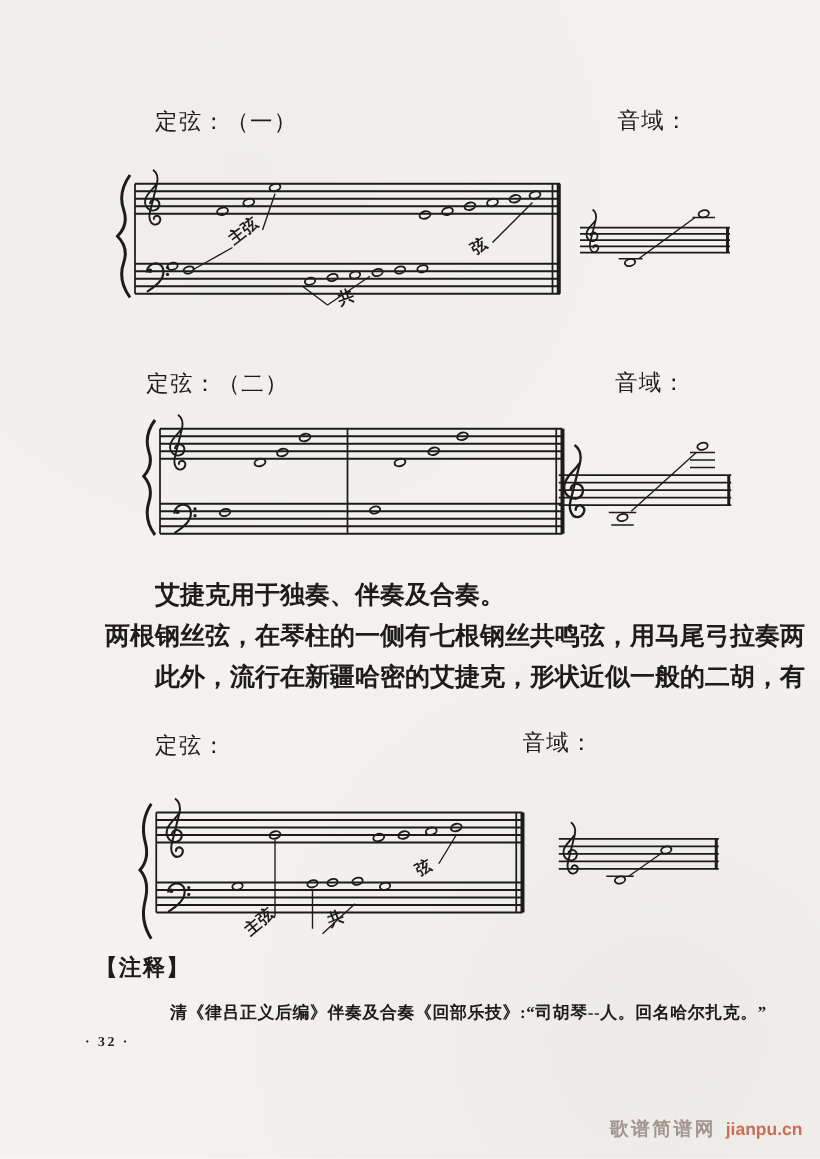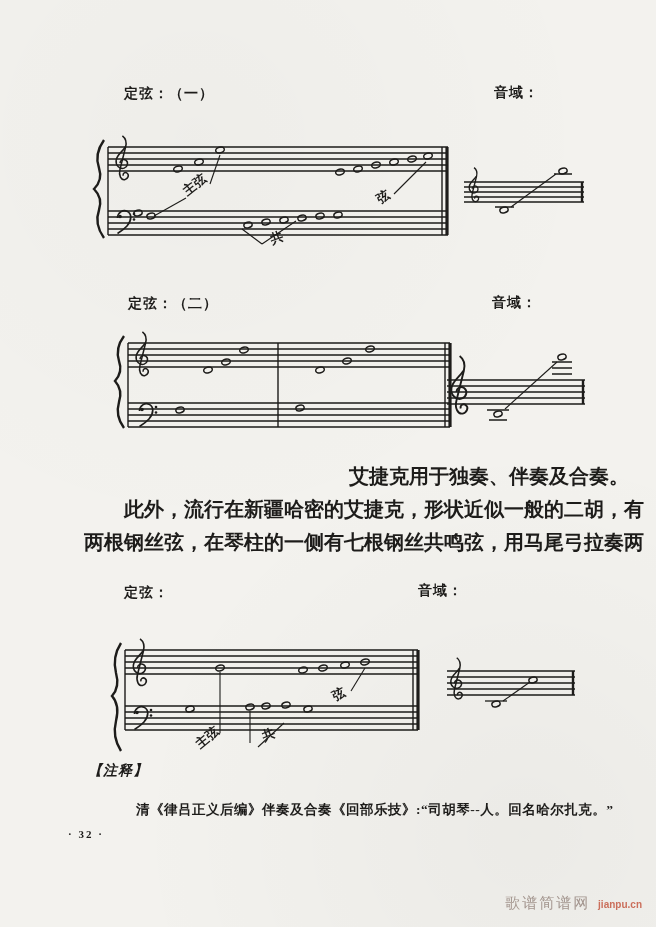--- a/index.html
+++ b/index.html
@@ -8,36 +8,36 @@
     width:656px;height:927px;
     background:
       radial-gradient(circle at 30% 15%, rgba(0,0,0,0.02), transparent 45%),
       radial-gradient(circle at 80% 90%, rgba(0,0,0,0.03), transparent 40%),
       #f3f2ee;
     font-family:"Liberation Serif", serif;
     color:#1d1c1a;
     overflow:hidden;
   }
   .abs{position:absolute;}
-  .hdr{font-size:14px;font-weight:bold;letter-spacing:1px;white-space:nowrap;}
+  .hdr{font-size:18px;font-weight:normal;letter-spacing:1px;white-space:nowrap;}
   .t1{left:124px;top:85px;}
   .r1{left:494px;top:84px;}
-  .t2{left:128px;top:295px;text-align:right;}
+  .t2{left:117px;top:295px;text-align:right;}
   .r2{left:492px;top:294px;}
   .t3{left:124px;top:584px;text-align:right;}
   .r3{left:418px;top:582px;}
   .para{left:84px;top:460px;width:545px;font-size:20px;line-height:33px;font-weight:600;}
   .pline{white-space:nowrap;}
-  .pline.indent{padding-left:40px;text-align:right;}
-  .notes-hdr{left:88px;top:762px;font-size:14px;font-weight:bold;letter-spacing:1px;font-style:italic;}
+  .pline.indent{padding-left:40px;}
+  .notes-hdr{left:76px;top:762px;font-size:18px;font-weight:bold;letter-spacing:1px;}
   .note-text{left:136px;top:801px;font-size:13.5px;font-weight:600;white-space:nowrap;letter-spacing:0.5px;}
   .page-num{left:68px;top:828px;font-size:11px;font-weight:600;letter-spacing:2px;}
   .watermark{right:14px;top:894px;font-size:15px;white-space:nowrap;}
-  .wm-site{color:#a3958e;letter-spacing:2px;}
-  .wm-url{color:#cb6f5b;font-weight:bold;margin-left:4px;font-family:"Liberation Sans",sans-serif;font-size:10px;}
+  .wm-site{color:#a3958e;letter-spacing:2px;font-weight:bold;}
+  .wm-url{color:#cb6f5b;font-weight:bold;margin-left:4px;font-family:"Liberation Sans",sans-serif;font-size:14px;}
   svg.score{position:absolute;}
   svg text{font-family:"Liberation Serif",serif;font-weight:600;}
 </style>
 </head>
 <body>
 
 <div class="page">
 
   <div class="abs hdr t1">定弦：（一）</div>
   <div class="abs hdr r1">音域：</div>
@@ -152,22 +152,22 @@
       <path d="M16.6,15 C13,21 6.2,24.5 5.2,31.5 C4.2,38.5 10,43.2 15.2,41.4 C19.8,39.8 20.8,33.8 17.2,31.4 C14.2,29.4 10.2,31.2 10,35.2"></path>
     </g>
     <g fill="none" stroke="#1d1c1a" stroke-width="1.5">
       <ellipse cx="63" cy="74" rx="4.2" ry="2.8" transform="rotate(-15 63 74)"></ellipse>
       <ellipse cx="127" cy="17" rx="4.2" ry="2.8" transform="rotate(-15 127 17)"></ellipse>
     </g>
   </svg>
 
   <div class="abs para">
     <div class="pline indent">艾捷克用于独奏、伴奏及合奏。</div>
+    <div class="pline">两根钢丝弦，在琴柱的一侧有七根钢丝共鸣弦，用马尾弓拉奏两</div>
     <div class="pline indent">此外，流行在新疆哈密的艾捷克，形状近似一般的二胡，有</div>
-    <div class="pline">两根钢丝弦，在琴柱的一侧有七根钢丝共鸣弦，用马尾弓拉奏两</div>
   </div>
 
   <div class="abs hdr t3">定弦：</div>
   <div class="abs hdr r3">音域：</div>
 
   <svg class="score" style="left:108px;top:635px" width="320" height="125" viewBox="0 0 320 125">
     <g fill="none" stroke="#1d1c1a">
       <path stroke-width="2.4" d="M13,8 Q4,22 8,38 Q12,52 4,61 Q12,70 8,86 Q4,102 13,116"></path>
       <path stroke-width="1.5" d="M17,15H310 M17,21H310 M17,27H310 M17,33H310 M17,39H310"></path>
       <path stroke-width="1.5" d="M17,71H310 M17,77H310 M17,83H310 M17,89H310 M17,95H310"></path>

